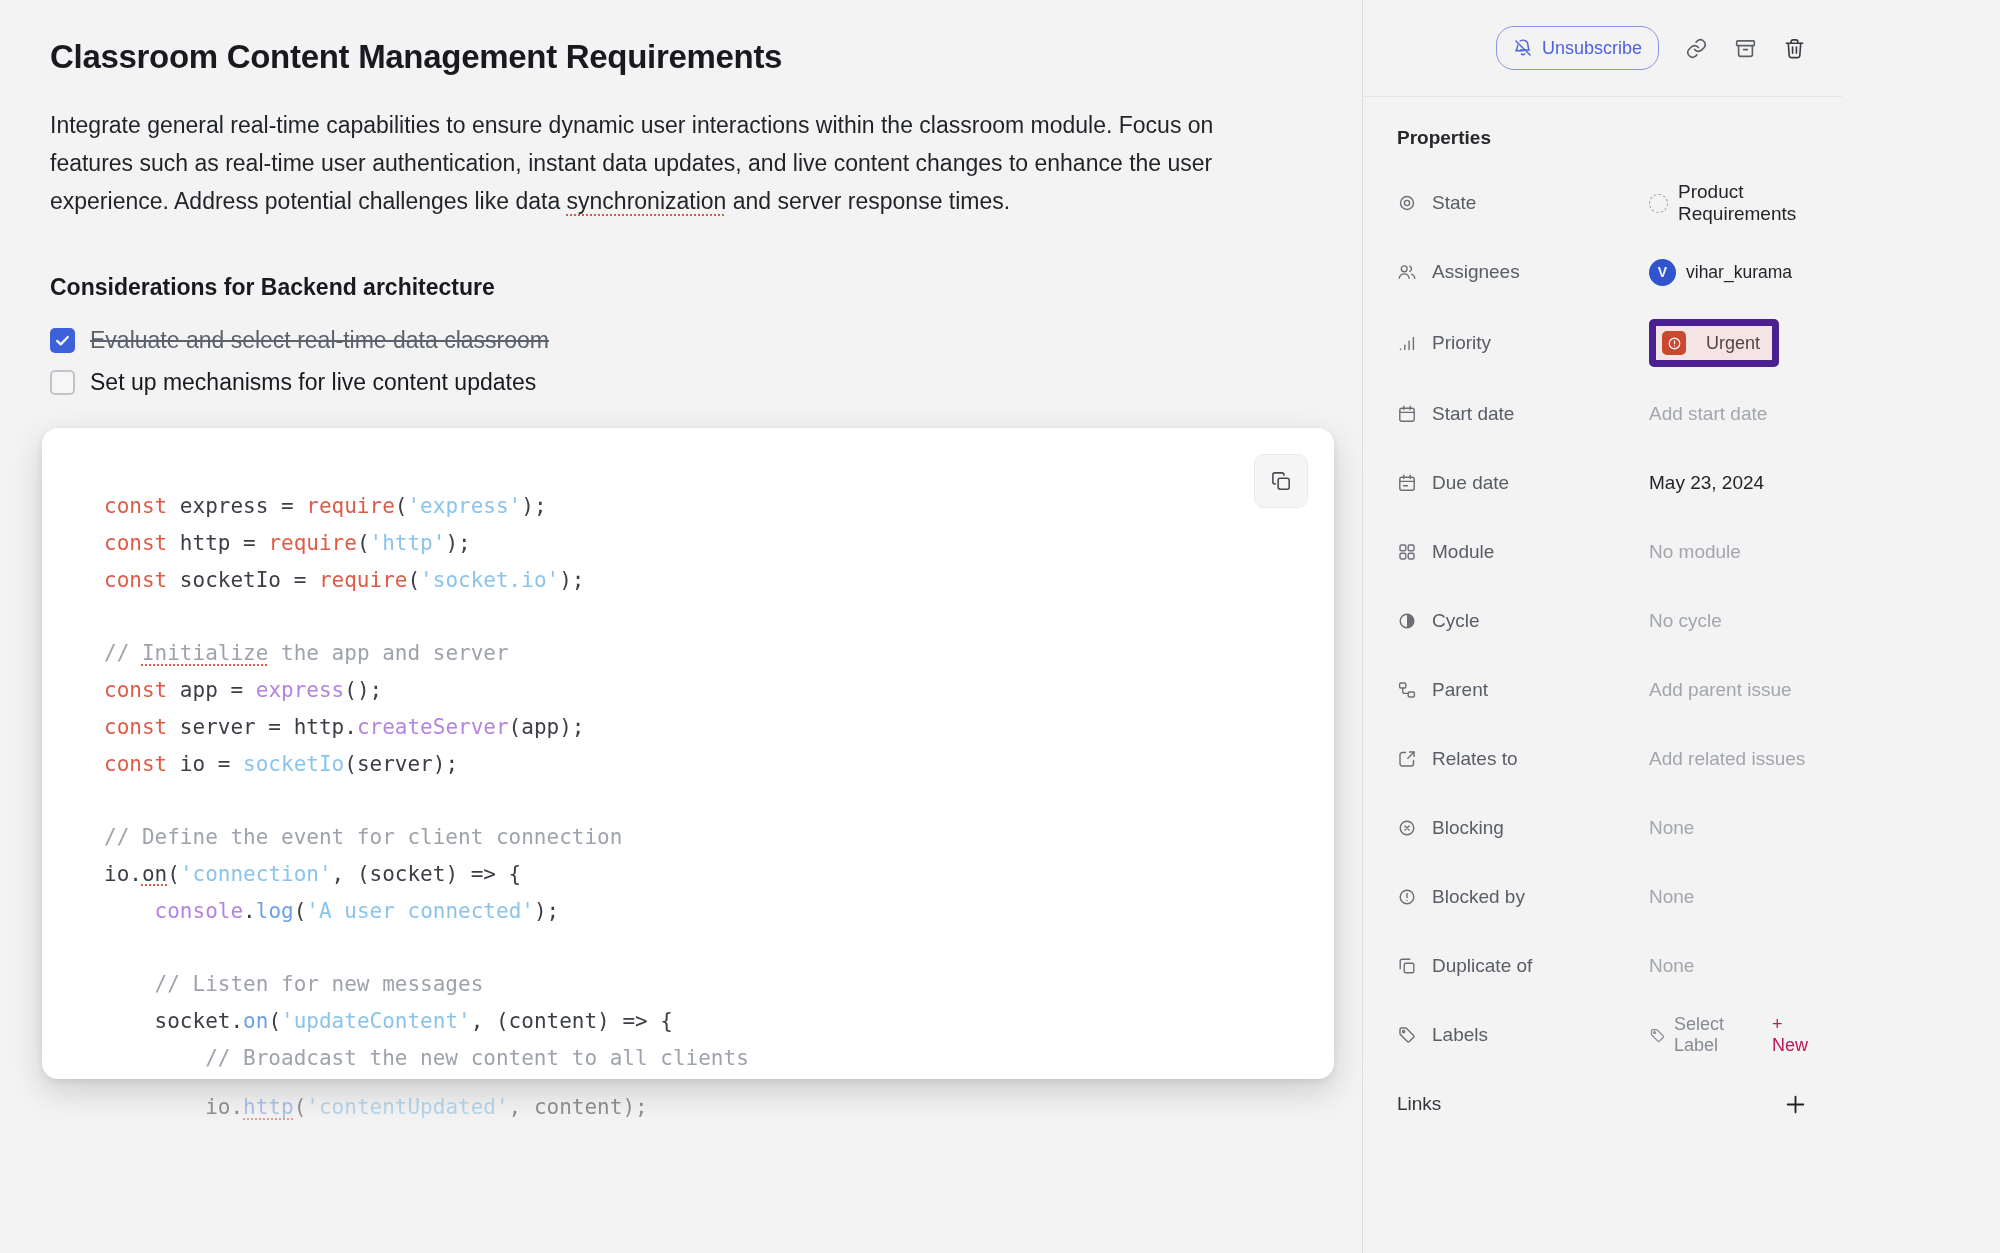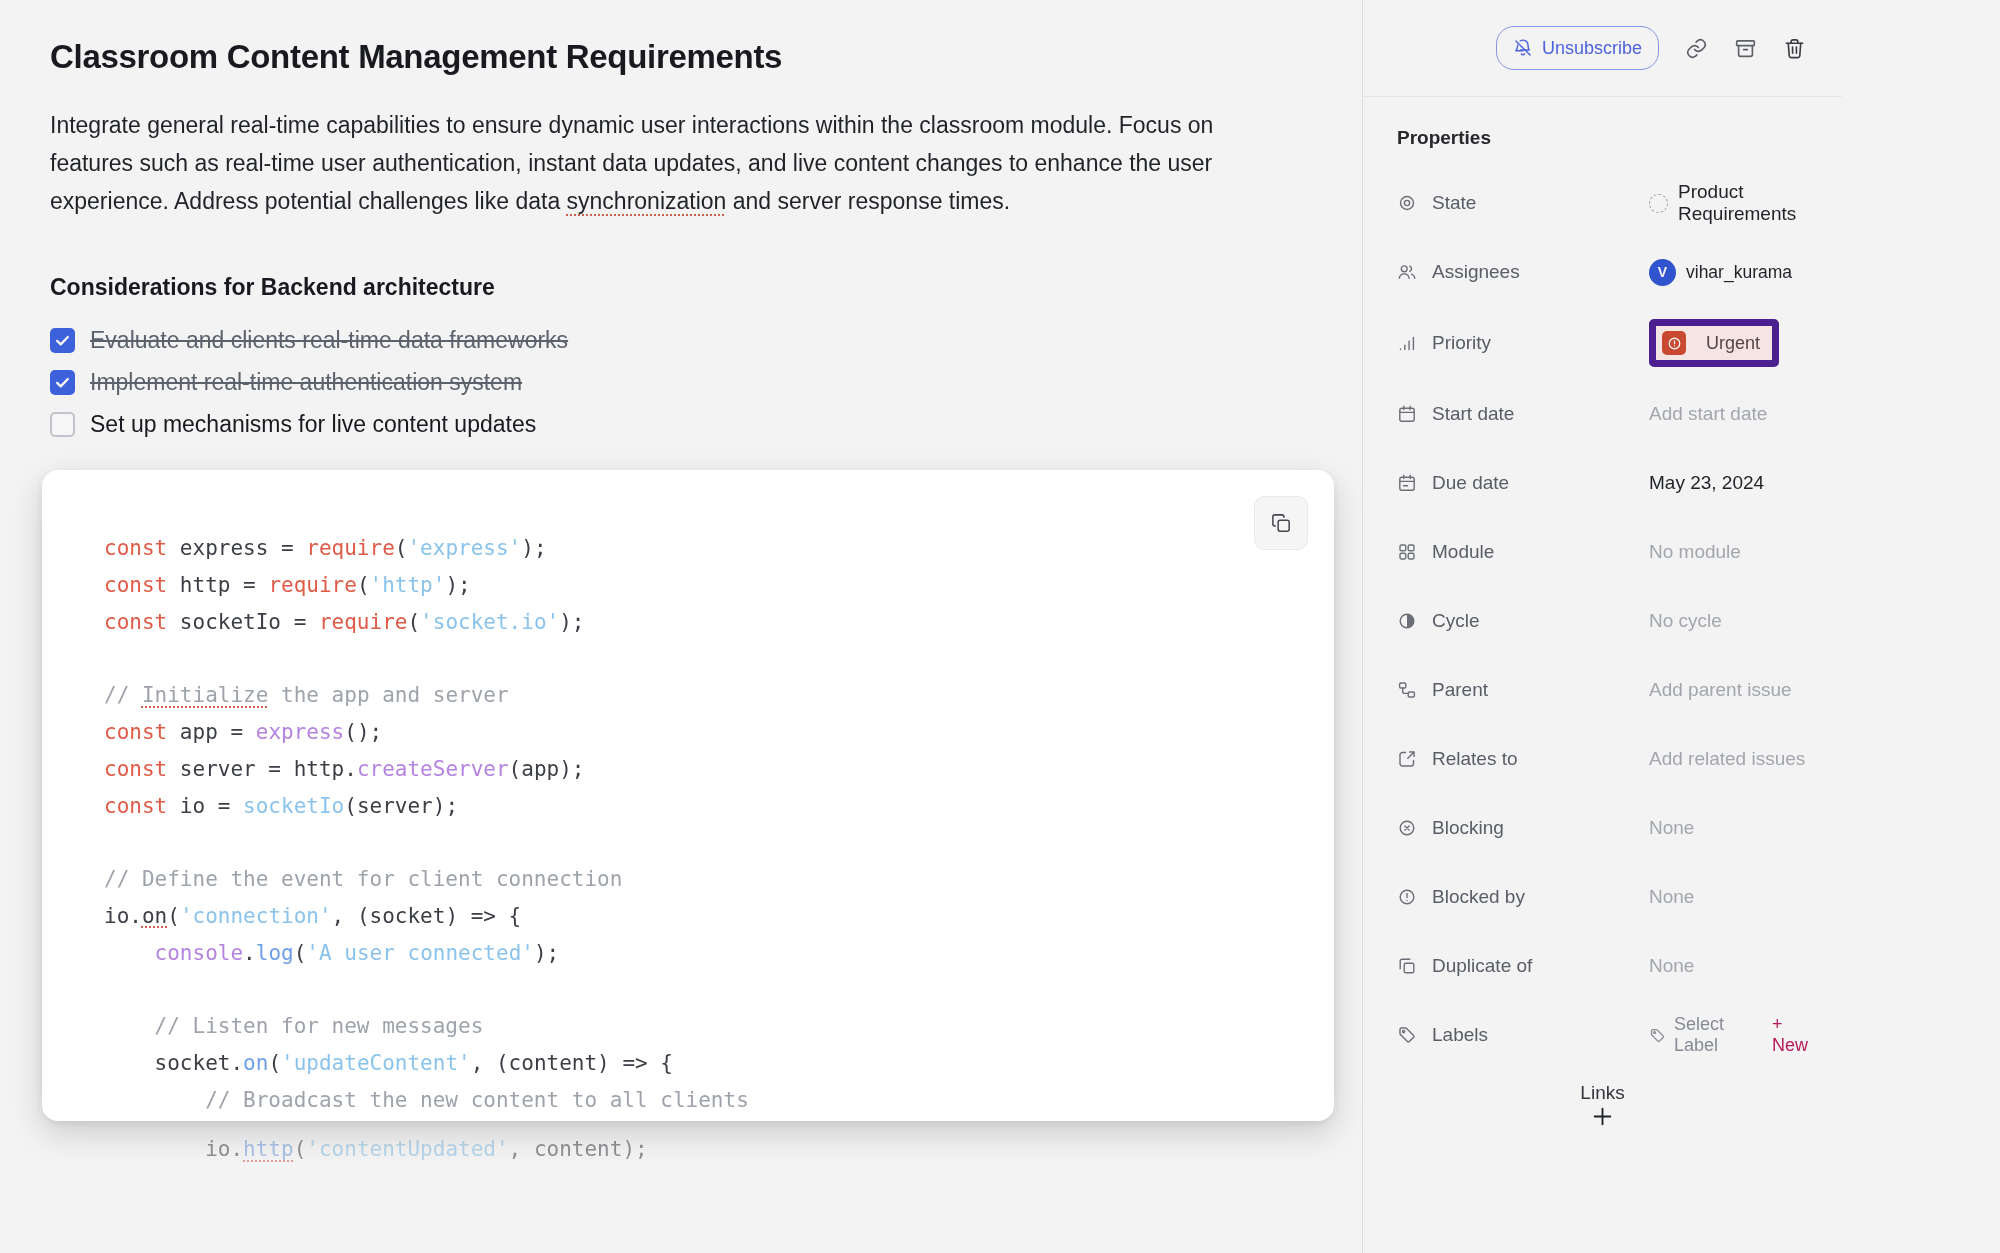--- a/index.html
+++ b/index.html
@@ -50,21 +50,21 @@
   .prop-value.placeholder{color:#a7abb3;}
   .dashed-circle{width:19px;height:19px;border:1.6px dashed #9aa0a8;border-radius:50%;box-sizing:border-box;flex:0 0 auto;}
   .avatar{width:27px;height:27px;border-radius:50%;background:#2f55d4;color:#fff;font-size:14px;font-weight:700;display:flex;align-items:center;justify-content:center;flex:0 0 auto;}
   .assignee-name{font-size:17.5px;}
   .priority-badge{display:inline-flex;align-items:center;gap:20px;padding:5px 12px 5px 6px;background:#fdeceb;border:7px solid #4c1d95;border-radius:5px;cursor:pointer;}
   .urgent-icon{width:24px;height:24px;border-radius:5px;background:#d0492f;display:flex;align-items:center;justify-content:center;}
   .priority-badge .txt{font-size:18px;color:#55463f;font-weight:500;}
   .labels-value{display:flex;align-items:center;gap:48px;}
   .select-label{display:inline-flex;align-items:center;gap:8px;color:#8a8f98;font-size:18px;cursor:pointer;}
   .new-label{color:#be185d;font-size:18px;cursor:pointer;}
-  .links-row{display:flex;align-items:center;justify-content:space-between;margin-top:14px;min-height:44px;flex-direction:column;}
+  .links-row{display:flex;align-items:center;justify-content:space-between;margin-top:14px;min-height:44px;}
   .links-row .links-title{color:#33363c;font-size:19px;font-weight:500;}
   .plus-btn{background:none;border:none;display:flex;color:#1d2025;cursor:pointer;padding:0;}
   
   .spotlight{position:fixed;inset:0;background:rgba(70,70,80,0.05);z-index:5;pointer-events:none;}
 </style>
 </head>
 <body>
 
 <div class="app">
 
@@ -74,29 +74,21 @@
 
     <h3>Considerations for Backend architecture</h3>
 
     <div class="checklist" id="checklist">
         <div class="check-row">
           <span class="checkbox checked">
             <svg viewBox="0 0 24 24" width="17" height="17" fill="none" stroke="#ffffff" stroke-width="3.2" stroke-linecap="round" stroke-linejoin="round">
               <path d="M4.5 12.5l5 5L19.5 7"></path>
             </svg>
           </span>
-          <span class="check-label done">Evaluate and clients real-time data frameworks</span>
-        </div>
-        <div class="check-row">
-          <span class="checkbox checked">
-            <svg viewBox="0 0 24 24" width="17" height="17" fill="none" stroke="#ffffff" stroke-width="3.2" stroke-linecap="round" stroke-linejoin="round">
-              <path d="M4.5 12.5l5 5L19.5 7"></path>
-            </svg>
-          </span>
-          <span class="check-label done">Implement real-time authentication system</span>
+          <span class="check-label done">Evaluate and select real-time data classroom</span>
         </div>
         <div class="check-row">
           <span class="checkbox unchecked"></span>
           <span class="check-label ">Set up mechanisms for live content updates</span>
         </div>
       </div>
 
     <div class="code-card">
       <button class="copy-btn">
         <span style="display:flex">

